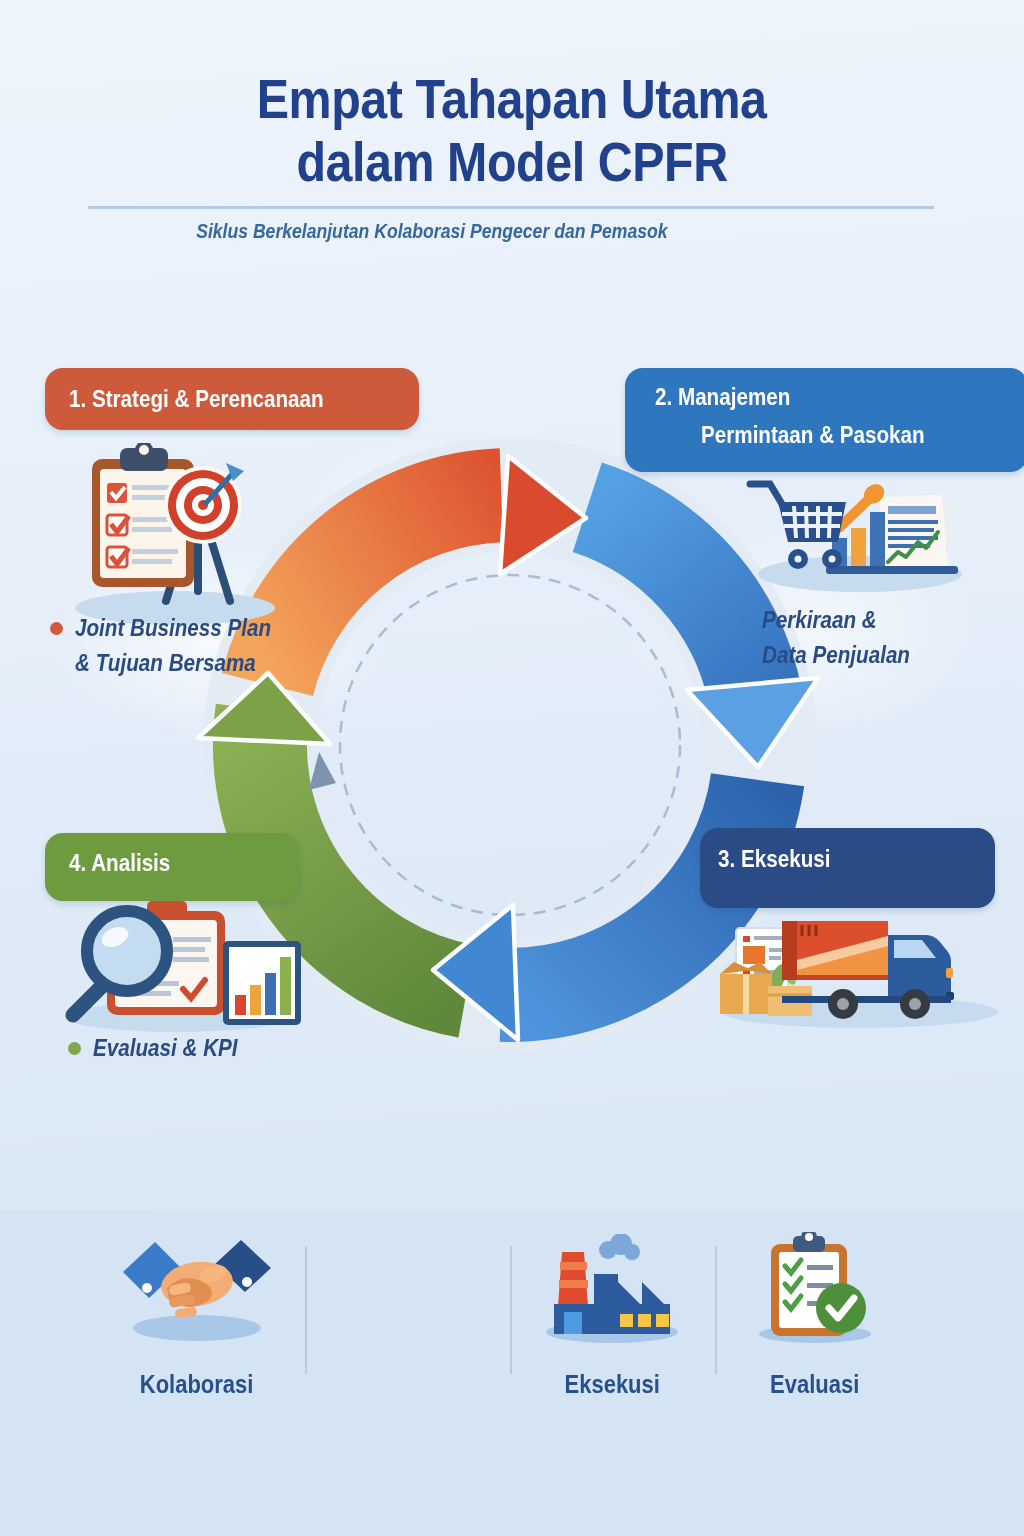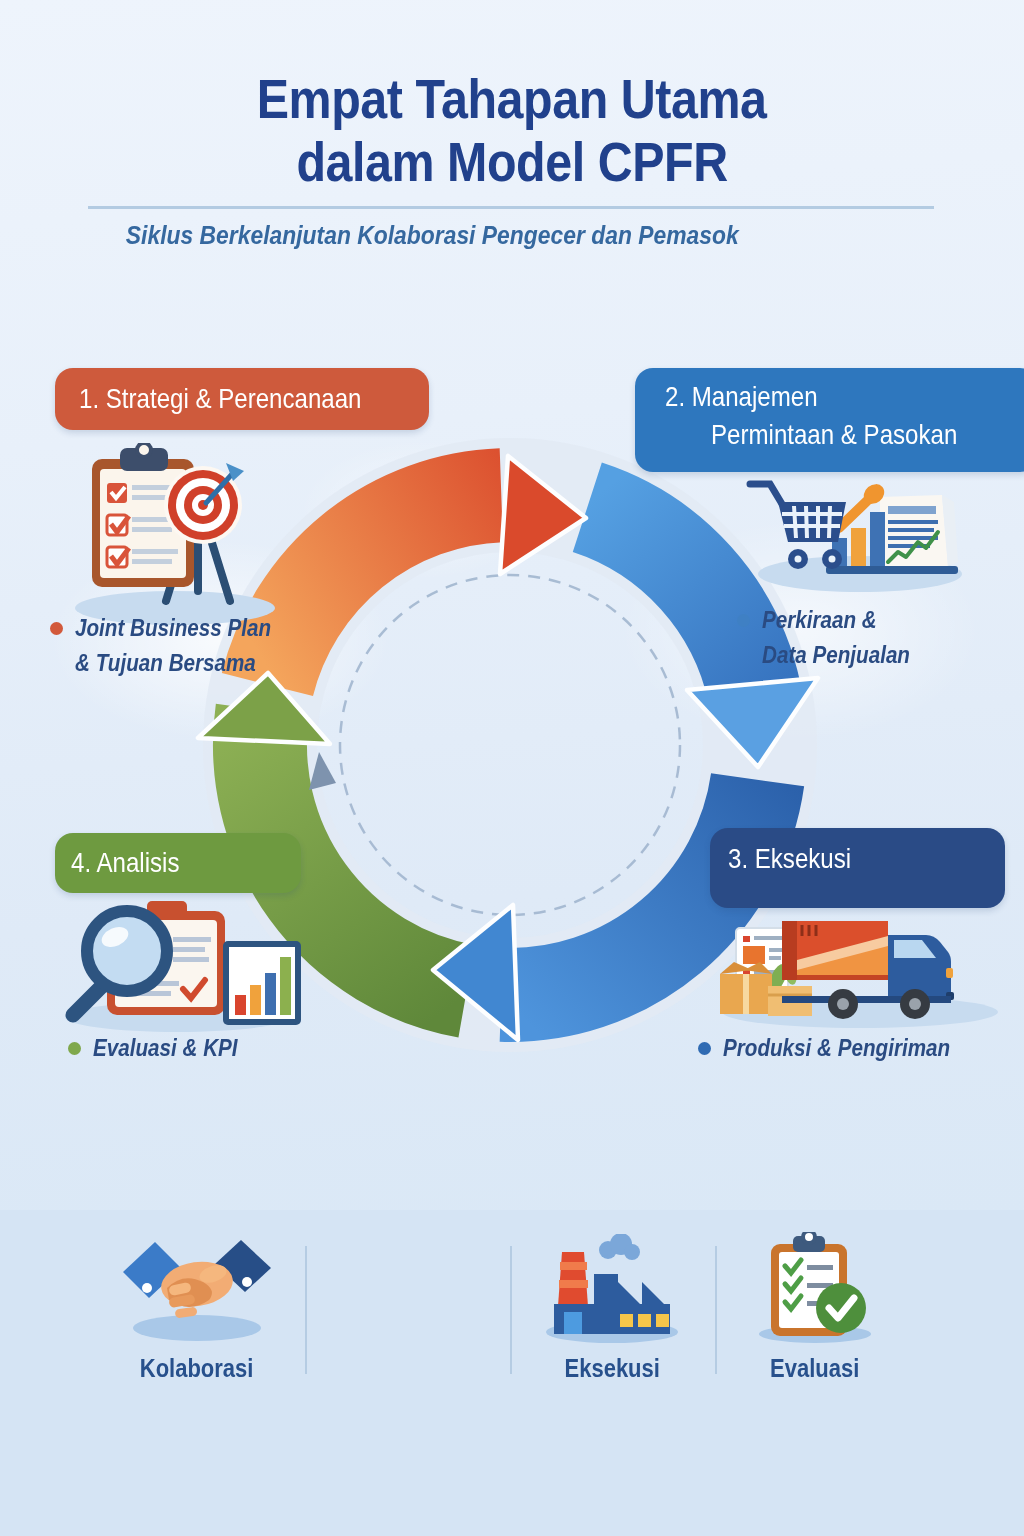--- a/index.html
+++ b/index.html
@@ -14,45 +14,45 @@
   .blob2{left:620px;top:520px;width:360px;height:220px;background:radial-gradient(closest-side,rgba(255,255,255,.6),rgba(255,255,255,0));}
   .blob3{left:300px;top:440px;width:240px;height:140px;background:radial-gradient(closest-side,rgba(255,255,255,.5),rgba(255,255,255,0));}
 
   .cond{display:inline-block;transform:scaleX(.86);transform-origin:left center;white-space:nowrap;}
   .cond-c{display:inline-block;transform:scaleX(.88);transform-origin:center center;white-space:nowrap;}
 
   #title{left:0;top:68px;width:1024px;text-align:center;color:#21418C;
          font-size:55px;font-weight:700;line-height:1.14;letter-spacing:-.5px;}
   #divider{left:88px;top:206px;width:846px;height:2.5px;background:#B3CBE2;}
   #subtitle{left:0;top:220px;width:864px;text-align:center;color:#35689F;
-            font-size:26px;font-weight:700;font-style:italic;}
-
-  .banner{position:absolute;border-radius:18px;color:#fff;font-weight:400;font-size:28px;
-          box-shadow:0 3px 6px rgba(40,70,120,.18);margin-left:10px;}
+            font-size:20px;font-weight:700;font-style:italic;}
+
+  .banner{position:absolute;border-radius:18px;color:#fff;font-weight:700;font-size:24px;
+          box-shadow:0 3px 6px rgba(40,70,120,.18);}
   .banner:after{content:"";position:absolute;left:16px;bottom:-9px;width:72px;height:18px;
                 border-radius:0 0 9px 9px;z-index:-1;}
   #banner1{left:45px;top:368px;width:350px;height:62px;line-height:62px;padding-left:24px;background:#CE5A3C;}
   #banner1:after{background:#BC4E33;}
   #banner2{left:625px;top:368px;width:373px;height:94px;padding:10px 0 0 30px;line-height:38px;background:#2E77BE;}
   #banner2:after{background:#5E97D3;}
   #banner2 .l2{padding-left:46px;display:block;}
   #banner3{left:700px;top:828px;width:277px;height:80px;line-height:62px;padding-left:18px;background:#2A4B86;}
   #banner3:after{background:#3A5E99;}
-  #banner4{left:45px;top:833px;width:230px;height:60px;line-height:60px;padding-left:16px;background:#6E9A40;}
+  #banner4{left:45px;top:833px;width:230px;height:68px;line-height:60px;padding-left:24px;background:#6E9A40;}
   #banner4:after{background:#5E8836;}
 
   .bullet{position:absolute;display:flex;color:#2A4B82;font-size:24px;font-weight:700;
           font-style:italic;line-height:35px;}
   .bullet .dot{width:13px;height:13px;border-radius:50%;margin:12px 12px 0 0;flex:none;}
   #cycle-svg{left:0;top:0;pointer-events:none;}
 
   #footer-strip{left:0;top:1210px;width:1024px;height:326px;background:#D5E4F4;}
   .fdivider{position:absolute;top:1246px;width:2px;height:128px;background:#B5CCE3;}
   .fitem{position:absolute;width:220px;text-align:center;}
-  .flabel{margin-top:6px;color:#27508C;font-size:25px;font-weight:700;}
+  .flabel{margin-top:22px;color:#27508C;font-size:25px;font-weight:700;}
 </style>
 </head>
 <body>
 
 <div id="canvas">
 
   <div class="blob blob1"></div>
   <div class="blob blob2"></div>
   <div class="blob blob3"></div>
 
@@ -222,24 +222,20 @@
     <polygon points="184,32 212,32 226,50 184,50" fill="#B9D7F0"></polygon>
     <rect x="236" y="60" width="7" height="10" rx="2" fill="#F0A23C"></rect>
     <rect x="236" y="84" width="8" height="8" rx="2" fill="#1F3E6B"></rect>
     <rect x="72" y="88" width="169" height="7" fill="#24497F"></rect>
     <circle cx="133" cy="96" r="15" fill="#363B42"></circle>
       <circle cx="133" cy="96" r="6" fill="#9AA2AB"></circle>
     <circle cx="205" cy="96" r="15" fill="#363B42"></circle>
       <circle cx="205" cy="96" r="6" fill="#9AA2AB"></circle>
   </svg>
 
-  <div class="bullet" style="left:698px;top:1030px;">
-    <span class="dot" style="background:#2F6BB3"></span>
-    <span><span class="cond">Produksi &amp; Pengiriman</span></span>
-  </div>
 
   <svg class="abs" style="left:55px;top:893px;" width="250" height="142" viewBox="0 0 250 142">
     <ellipse cx="122" cy="124" rx="112" ry="15" fill="#C7DBEF"></ellipse>
     <rect x="92" y="8" width="40" height="16" rx="5" fill="#C8502F"></rect>
     <rect x="52" y="18" width="118" height="104" rx="10" fill="#C8502F"></rect>
     <rect x="60" y="27" width="102" height="87" rx="4" fill="#FBF6EF"></rect>
     <circle cx="92" cy="58" r="19" fill="#3E6FB0"></circle>
     <path d="M92,58 L92,39 A19,19 0 0 1 109,49 Z" fill="#D9452E"></path>
     <path d="M92,58 L109,49 A19,19 0 0 1 105,72 Z" fill="#F0C040"></path>
     <path d="M92,58 L105,72 A19,19 0 0 1 80,75 Z" fill="#7FAE52"></path>

